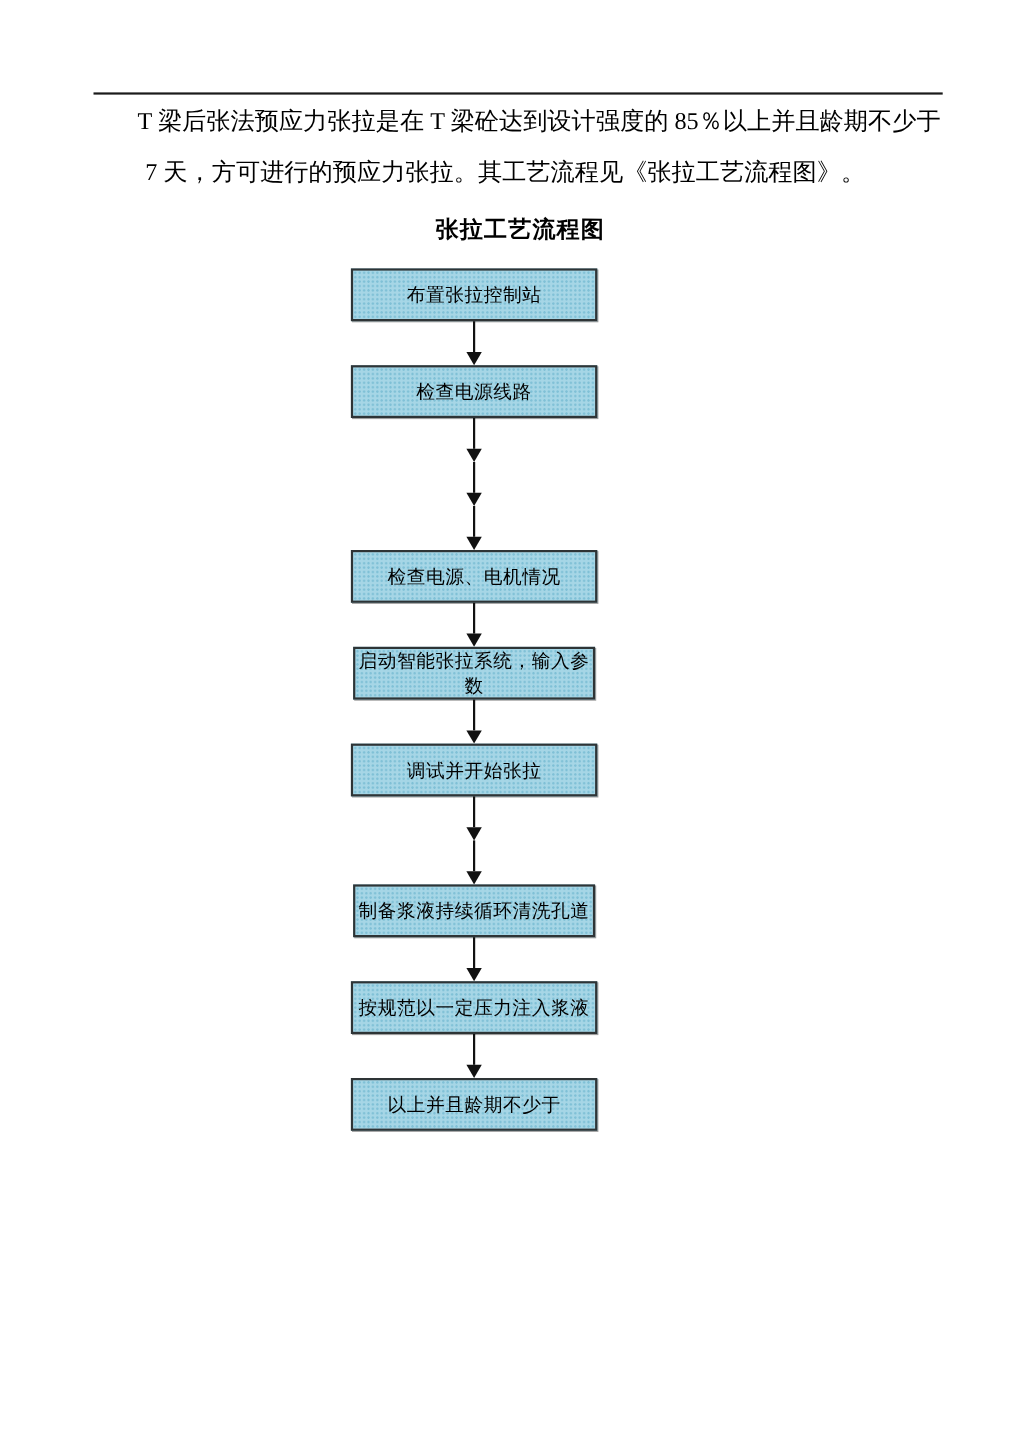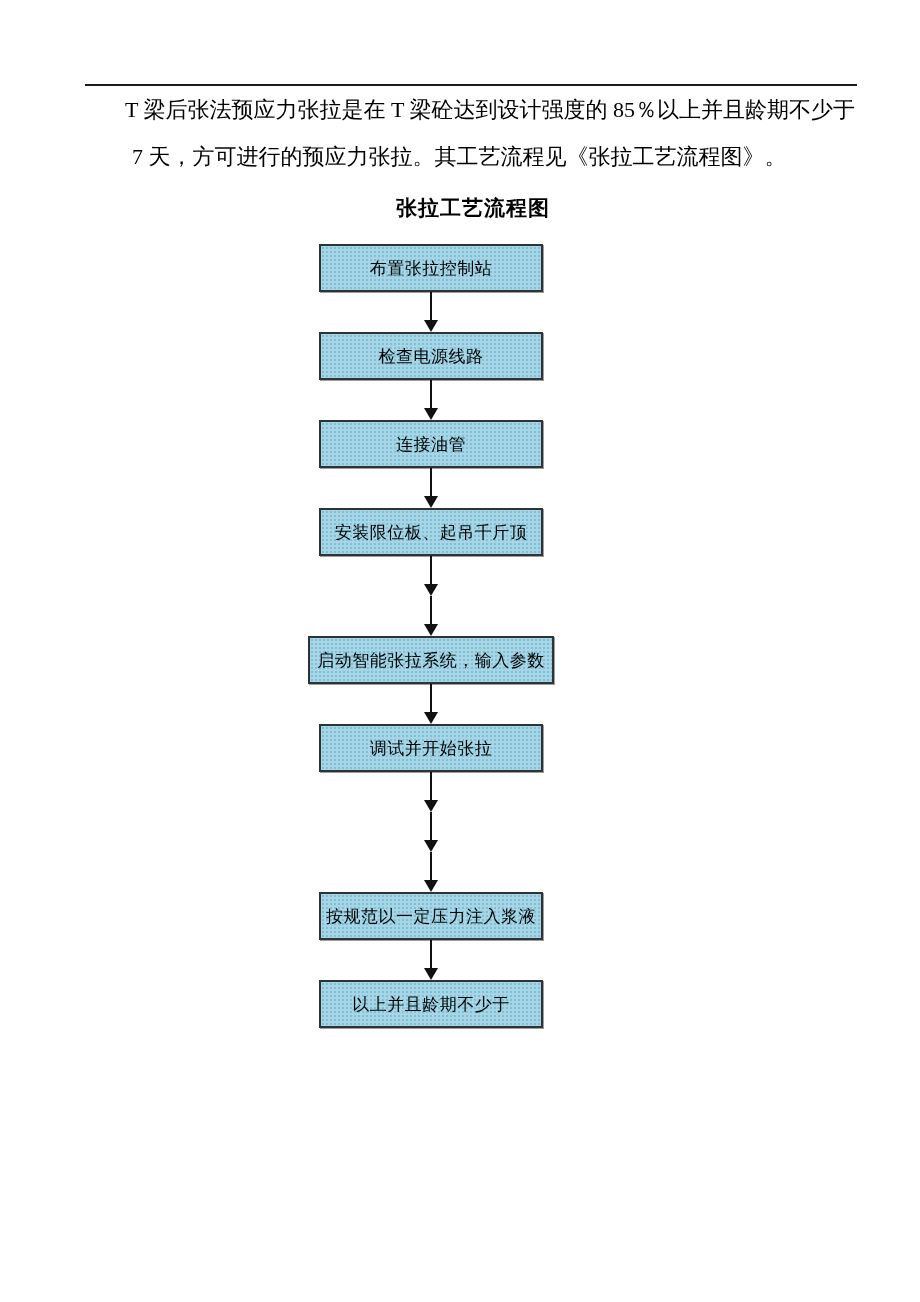--- a/index.html
+++ b/index.html
@@ -62,21 +62,21 @@
     background-image: radial-gradient(var(--box-dot, #7fc0d6) 1px, rgba(0,0,0,0) 1.2px);
     background-size: 4px 4px;
     display: flex;
     align-items: center;
     justify-content: center;
     font-size: 17px;
     letter-spacing: 0.5px;
     text-align: center;
     box-shadow: 1px 1px 0 rgba(40,40,40,0.45);
   }
-  .flow-box.wide { width: 246px; }
+  .flow-box.wide { width: 220px; }
   .flow-arrow {
     height: 40px;
     display: flex;
     flex-direction: column;
     align-items: center;
   }
   .arrow-line {
     width: 2px;
     flex: 1;
     background: var(--arrow, #111111);
@@ -112,36 +112,33 @@
     </div>
 
     <div class="flow-box">
       <span>检查电源线路</span>
     </div>
     <div class="flow-arrow">
       <div class="arrow-line"></div>
       <div class="arrow-head"></div>
     </div>
 
-    <div class="flow-box">
-      <span>连接油管</span>
+    <div class="flow-arrow">
+      <div class="arrow-line"></div>
+      <div class="arrow-head"></div>
     </div>
+
     <div class="flow-arrow">
       <div class="arrow-line"></div>
       <div class="arrow-head"></div>
     </div>
 
     <div class="flow-box">
-      <span>安装限位板、起吊千斤顶</span>
+      <span>检查电源、电机情况</span>
     </div>
-    <div class="flow-arrow">
-      <div class="arrow-line"></div>
-      <div class="arrow-head"></div>
-    </div>
-
     <div class="flow-arrow">
       <div class="arrow-line"></div>
       <div class="arrow-head"></div>
     </div>
 
     <div class="flow-box wide">
       <span>启动智能张拉系统，输入参数</span>
     </div>
     <div class="flow-arrow">
       <div class="arrow-line"></div>
@@ -154,20 +151,23 @@
     <div class="flow-arrow">
       <div class="arrow-line"></div>
       <div class="arrow-head"></div>
     </div>
 
     <div class="flow-arrow">
       <div class="arrow-line"></div>
       <div class="arrow-head"></div>
     </div>
 
+    <div class="flow-box wide">
+      <span>制备浆液持续循环清洗孔道</span>
+    </div>
     <div class="flow-arrow">
       <div class="arrow-line"></div>
       <div class="arrow-head"></div>
     </div>
 
     <div class="flow-box">
       <span>按规范以一定压力注入浆液</span>
     </div>
     <div class="flow-arrow">
       <div class="arrow-line"></div>

